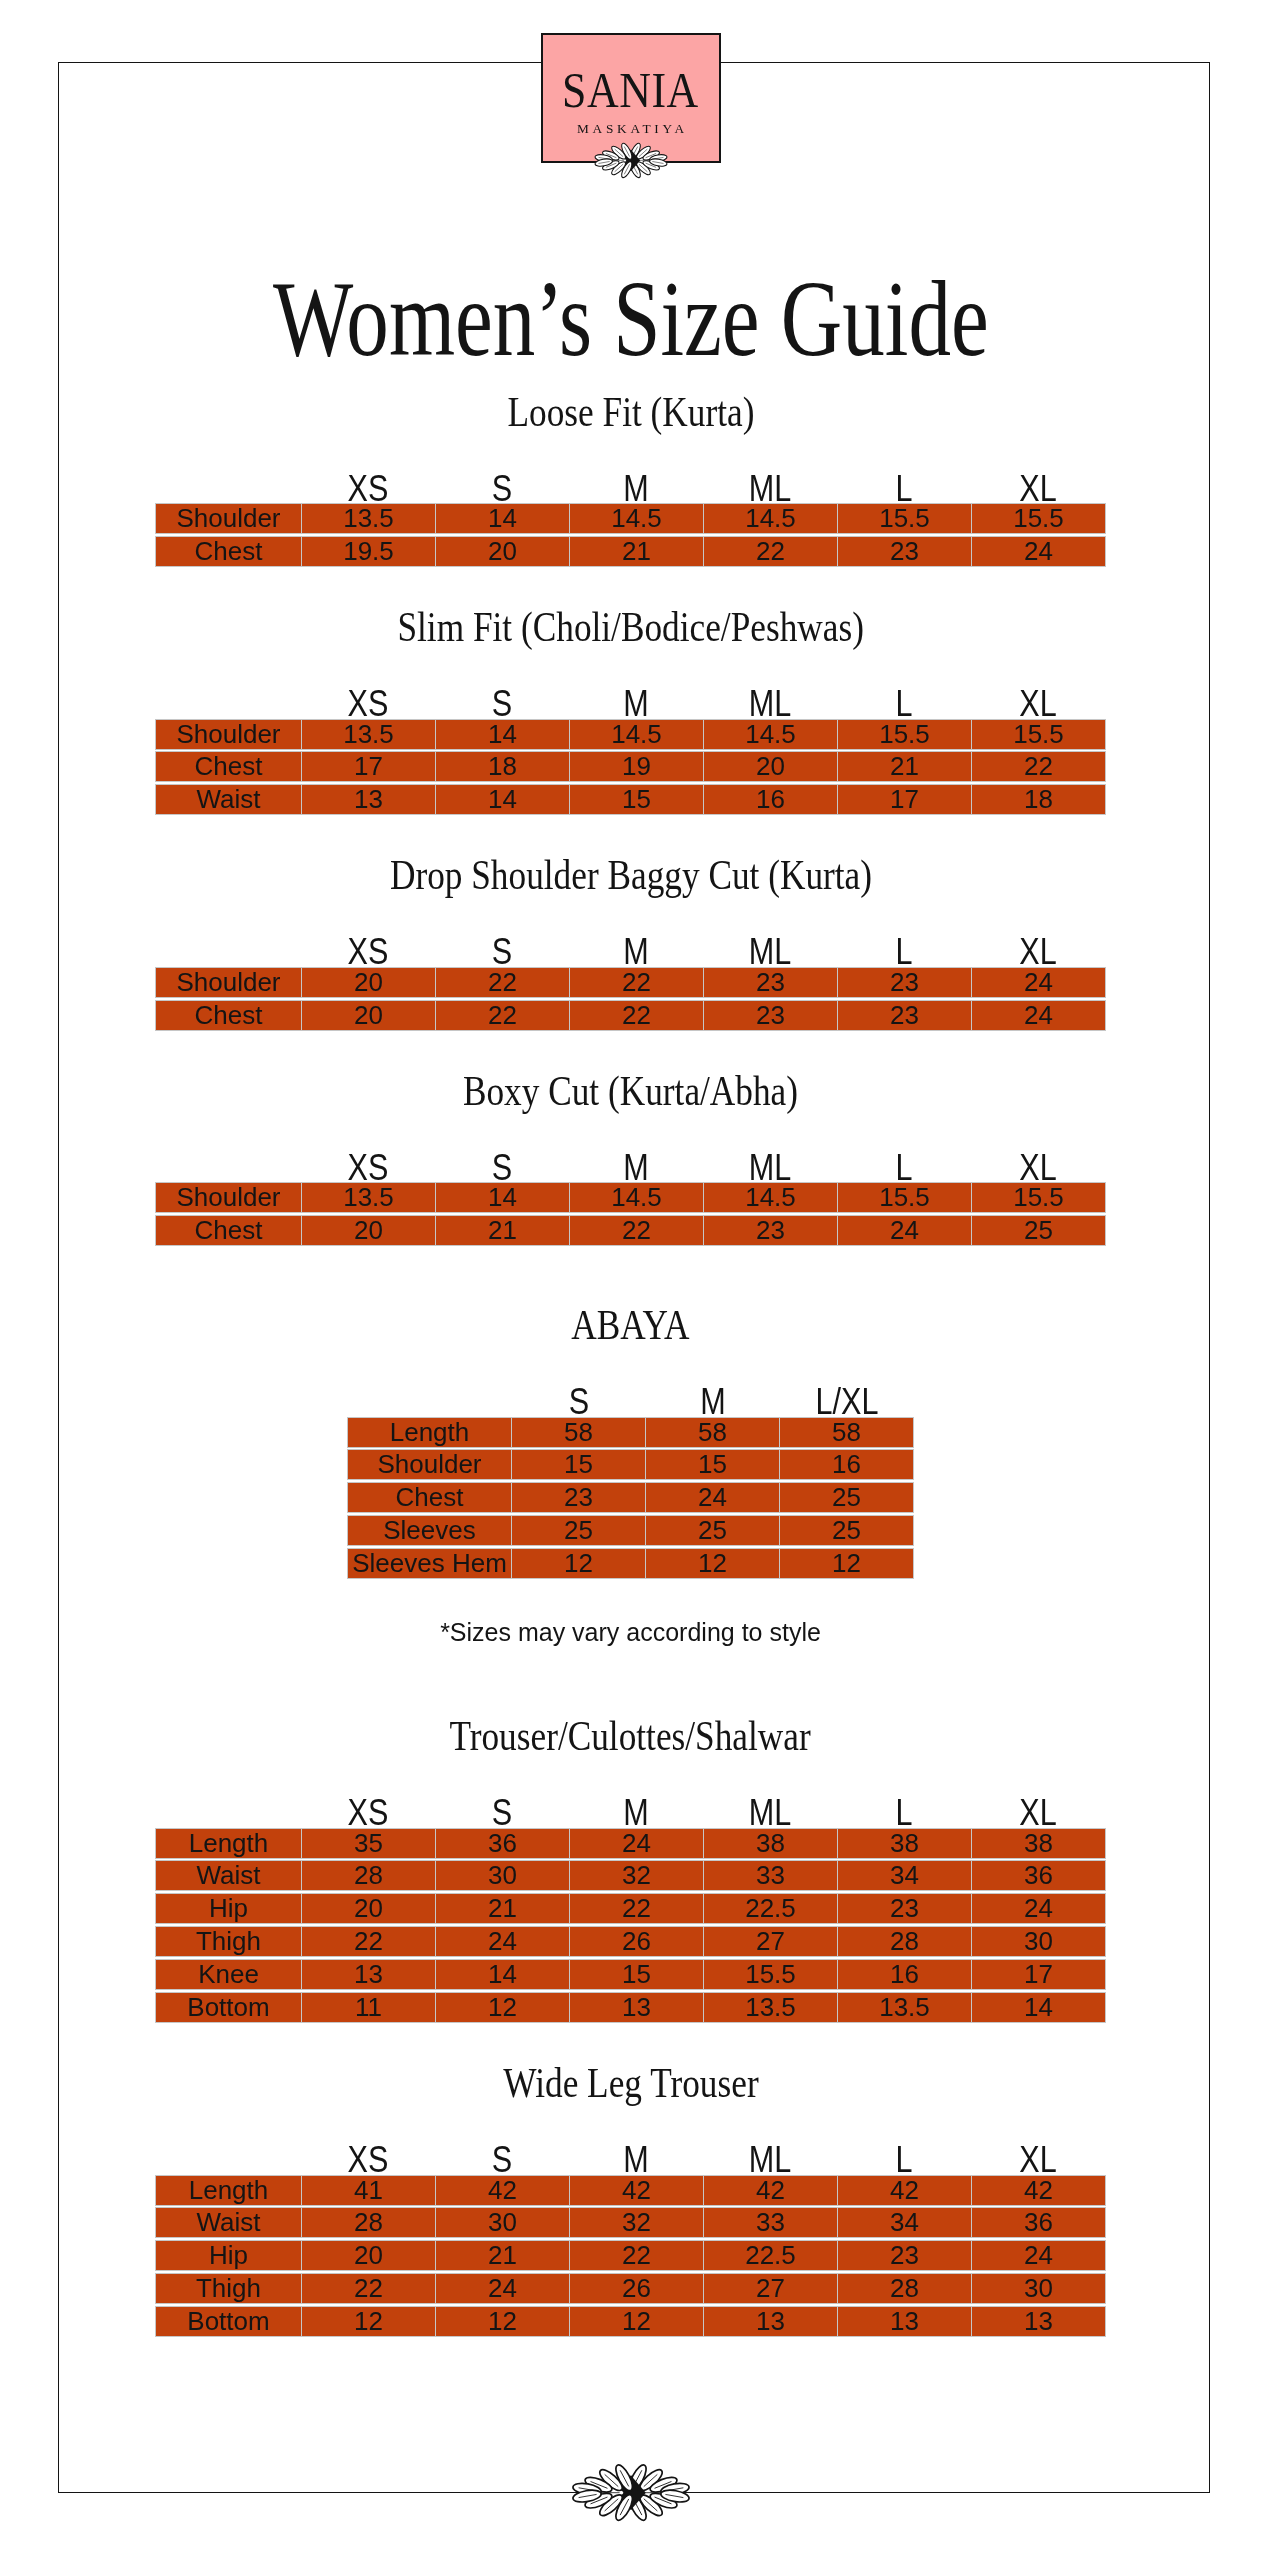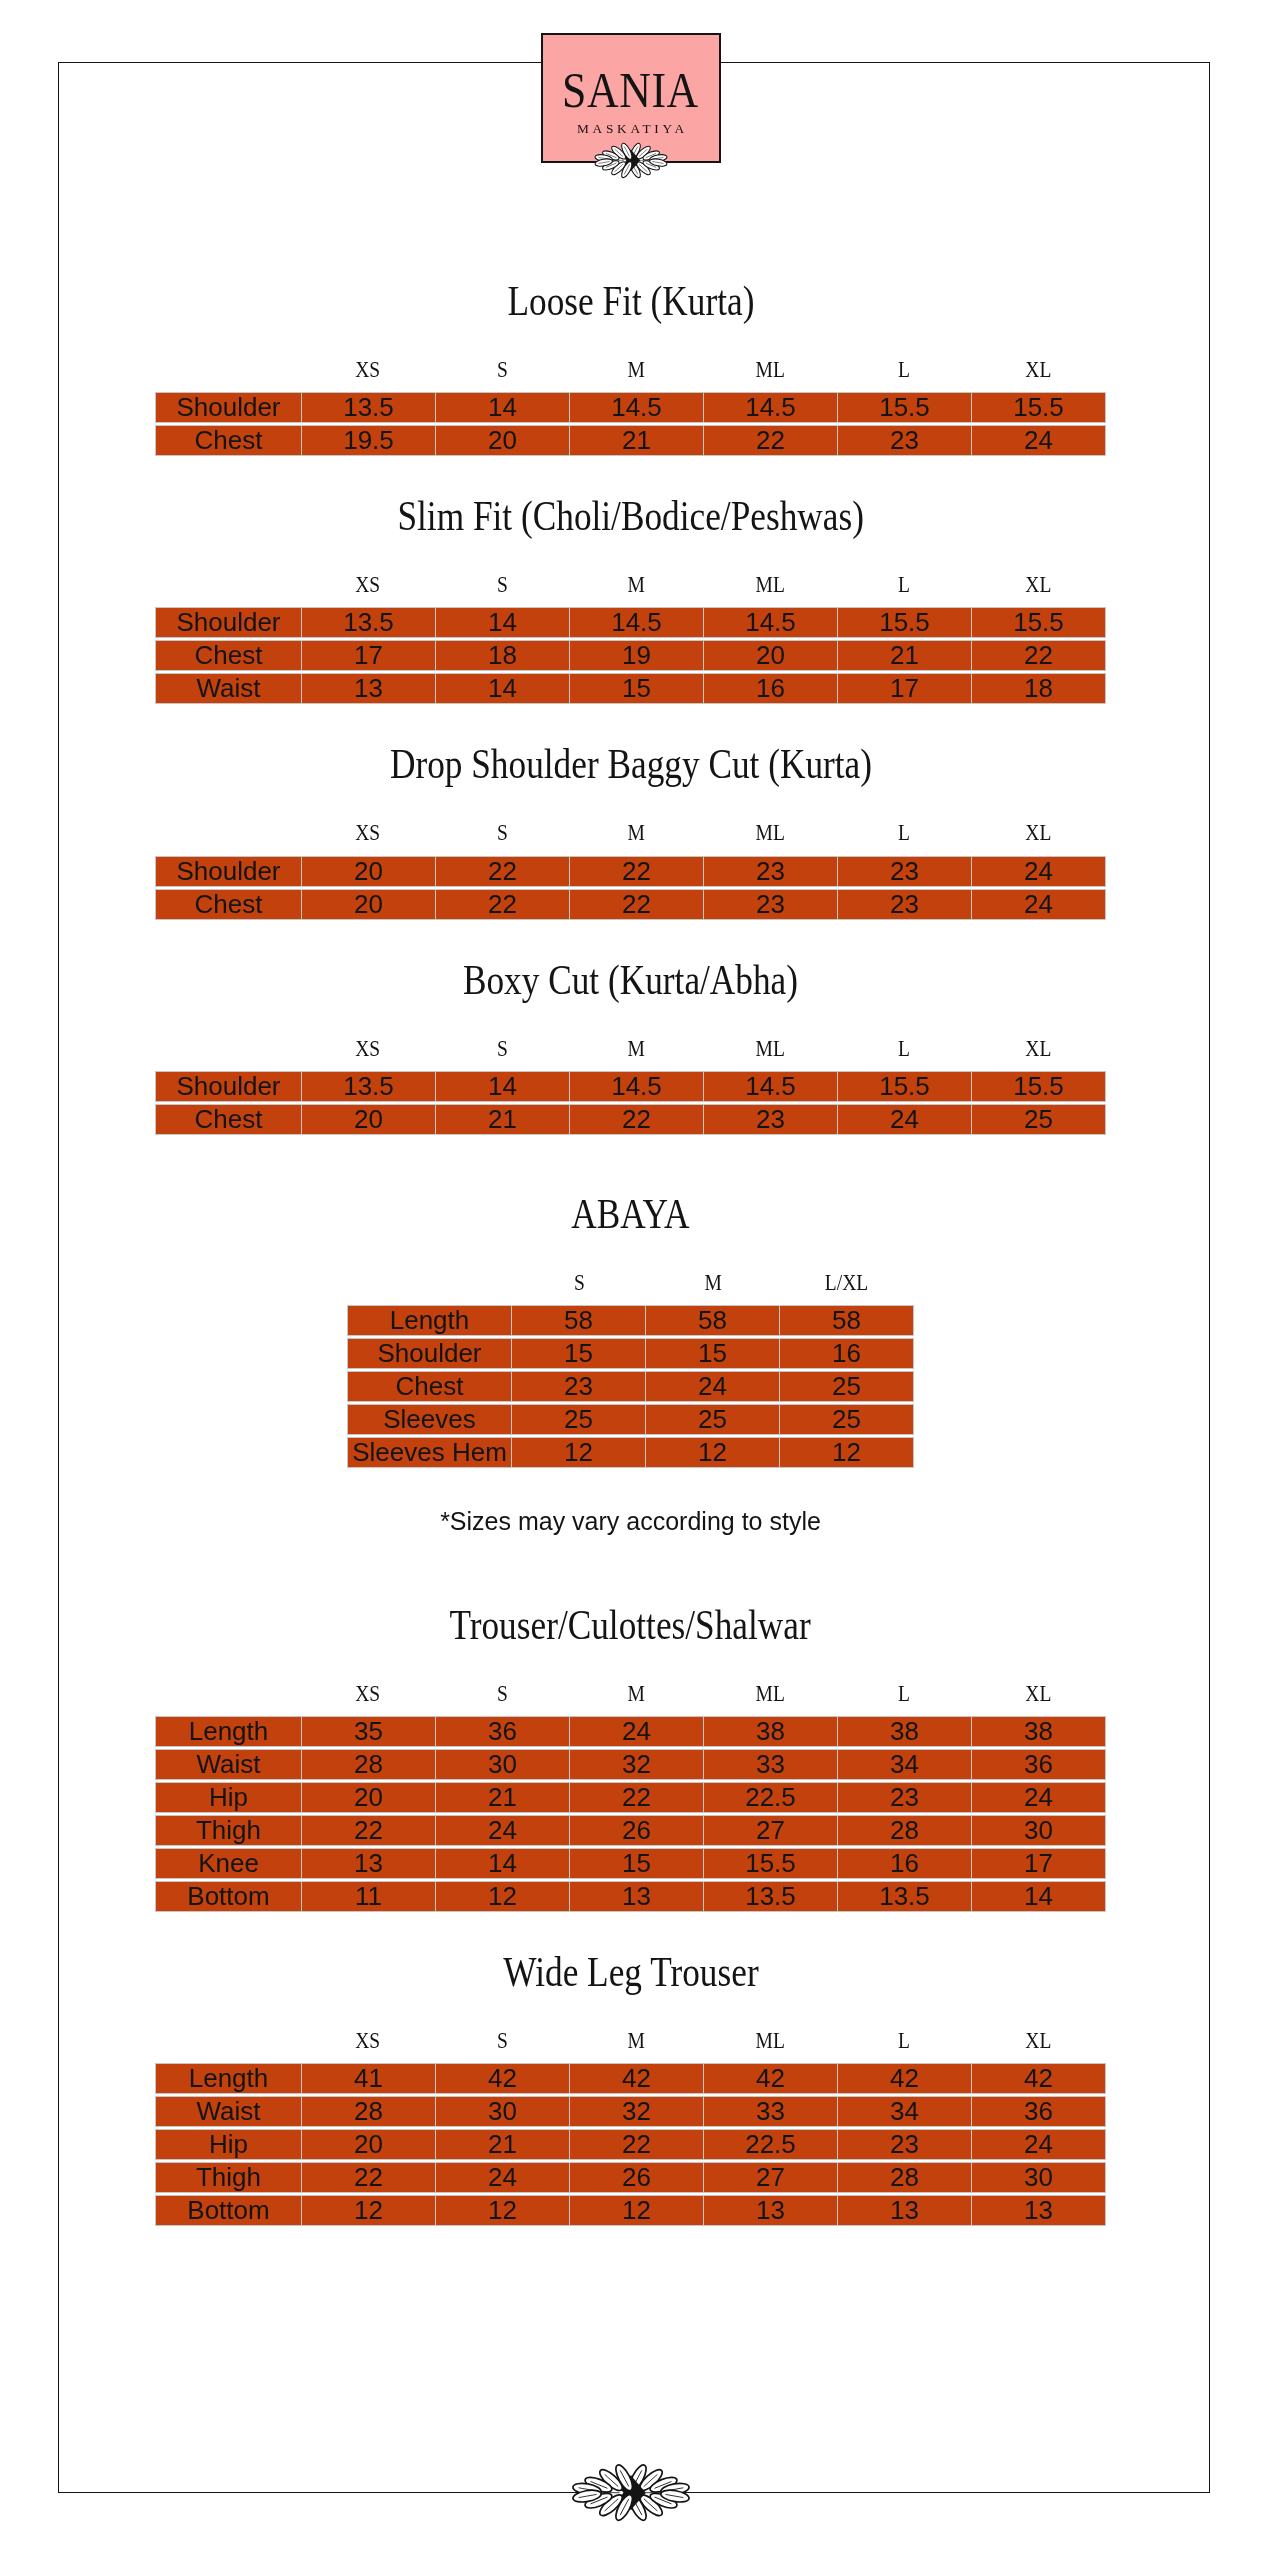--- a/index.html
+++ b/index.html
@@ -55,21 +55,21 @@
   .size-section.mt-xlarge { margin-top:70px; }
 
   .section-title {
     margin:0; text-align:center; font-family:"Liberation Serif", serif;
     font-weight:400; font-size:42px; line-height:1; white-space:nowrap;
   }
   .section-title > span { display:inline-block; transform:scaleX(.84); }
 
   .cols-header {
     display:grid; margin:35px auto 0; height:26.6px;
-    font-family:Liberation Serif, serif; font-size:23px;
+    font-family:Liberation Sans, sans-serif; font-size:36px;
   }
   .cols-header > div { display:flex; align-items:center; justify-content:center; }
   .cols-header > div > span { display:inline-block; transform:scaleX(.85); }
 
   .size-table { margin:8.9px auto 0; }
 
   .wide   { width:951px; grid-template-columns:146px repeat(6,134px); }
   .narrow { width:567px;  grid-template-columns:165px repeat(3,134px); }
   .size-table.wide, .size-table.narrow { display:block; }
 
@@ -155,20 +155,21 @@
     <div class="logo-name"><span>SANIA</span></div>
     <div class="logo-subname">MASKATIYA</div>
     <div class="logo-ornament">
       <svg viewBox="0 0 240 104" width="85">
           <use href="#laurel"></use>
         </svg>
     </div>
   </div>
 
   <div class="content">
+    <h1 class="page-title"><span>Women’s Size Guide</span></h1>
     <div id="sections">
         <section class="size-section mt-first">
           <h2 class="section-title"><span>Loose Fit (Kurta)</span></h2>
           <div class="cols-header wide">
             <div></div>
             <div>
               <span>XS</span>
             </div>
             <div>
               <span>S</span>

